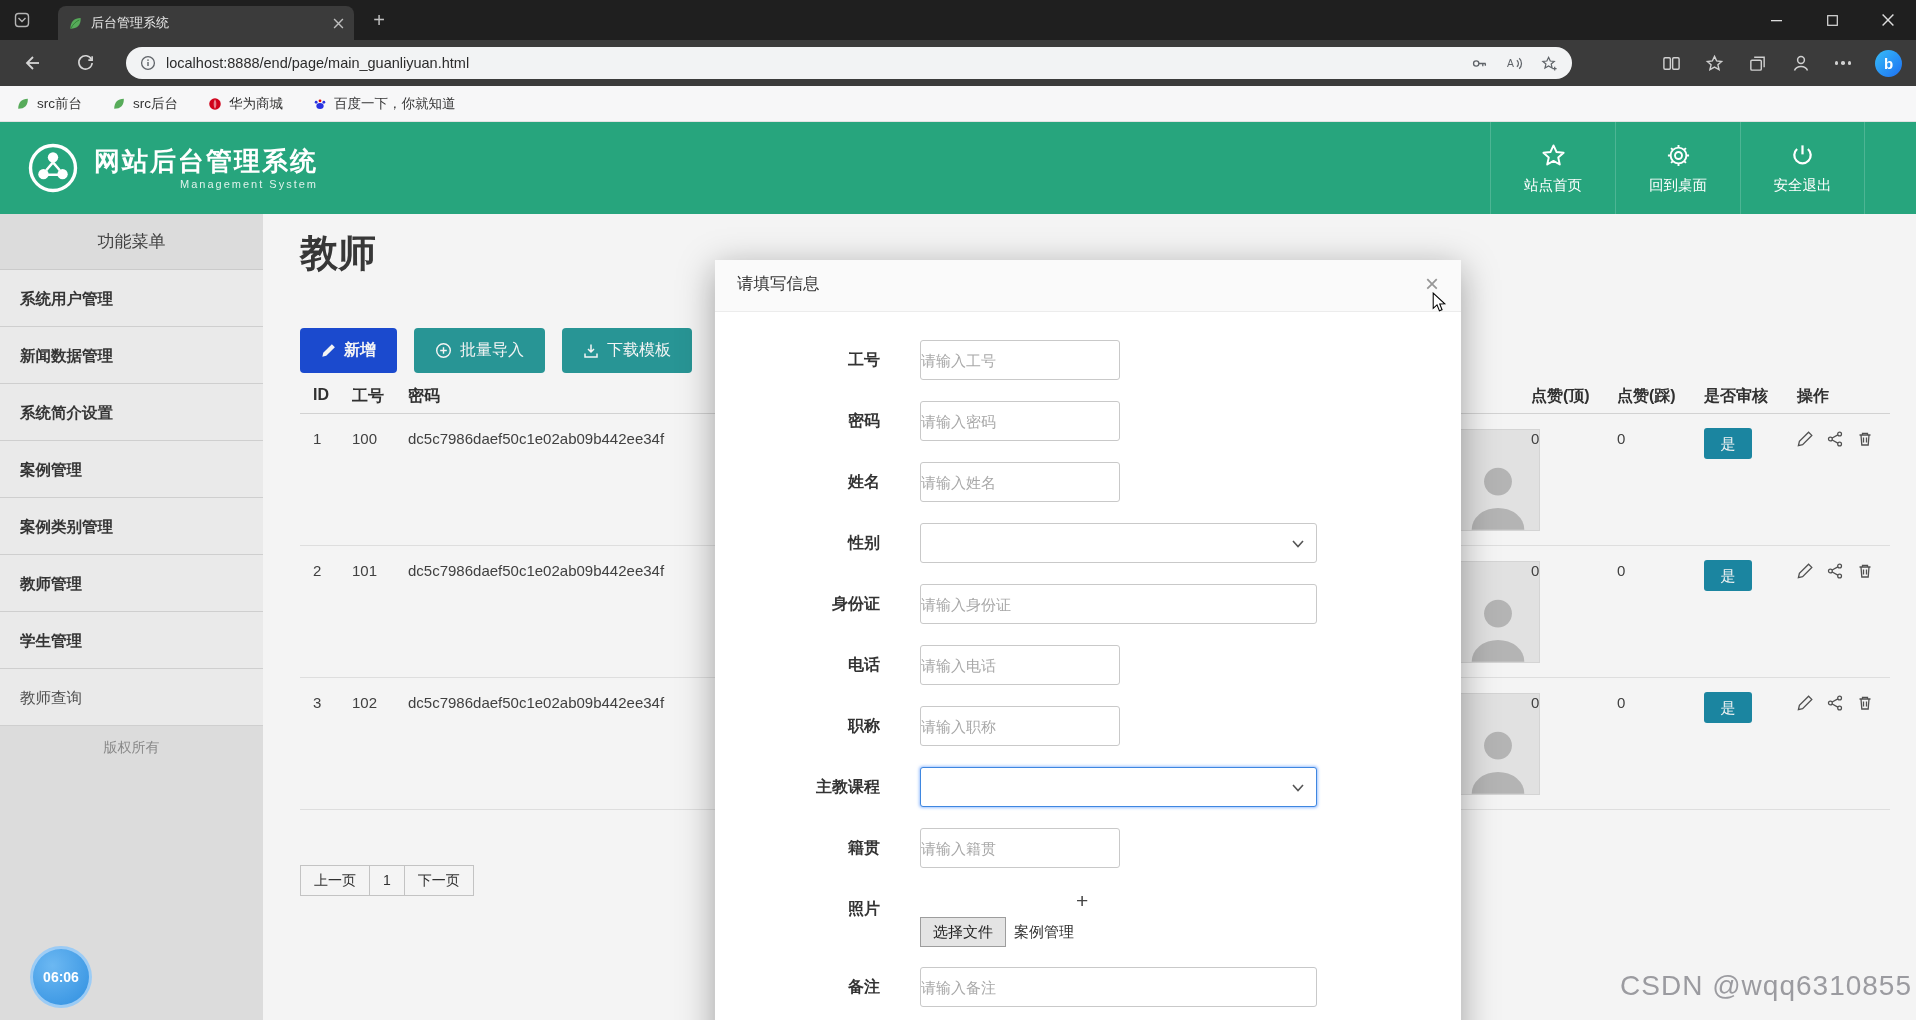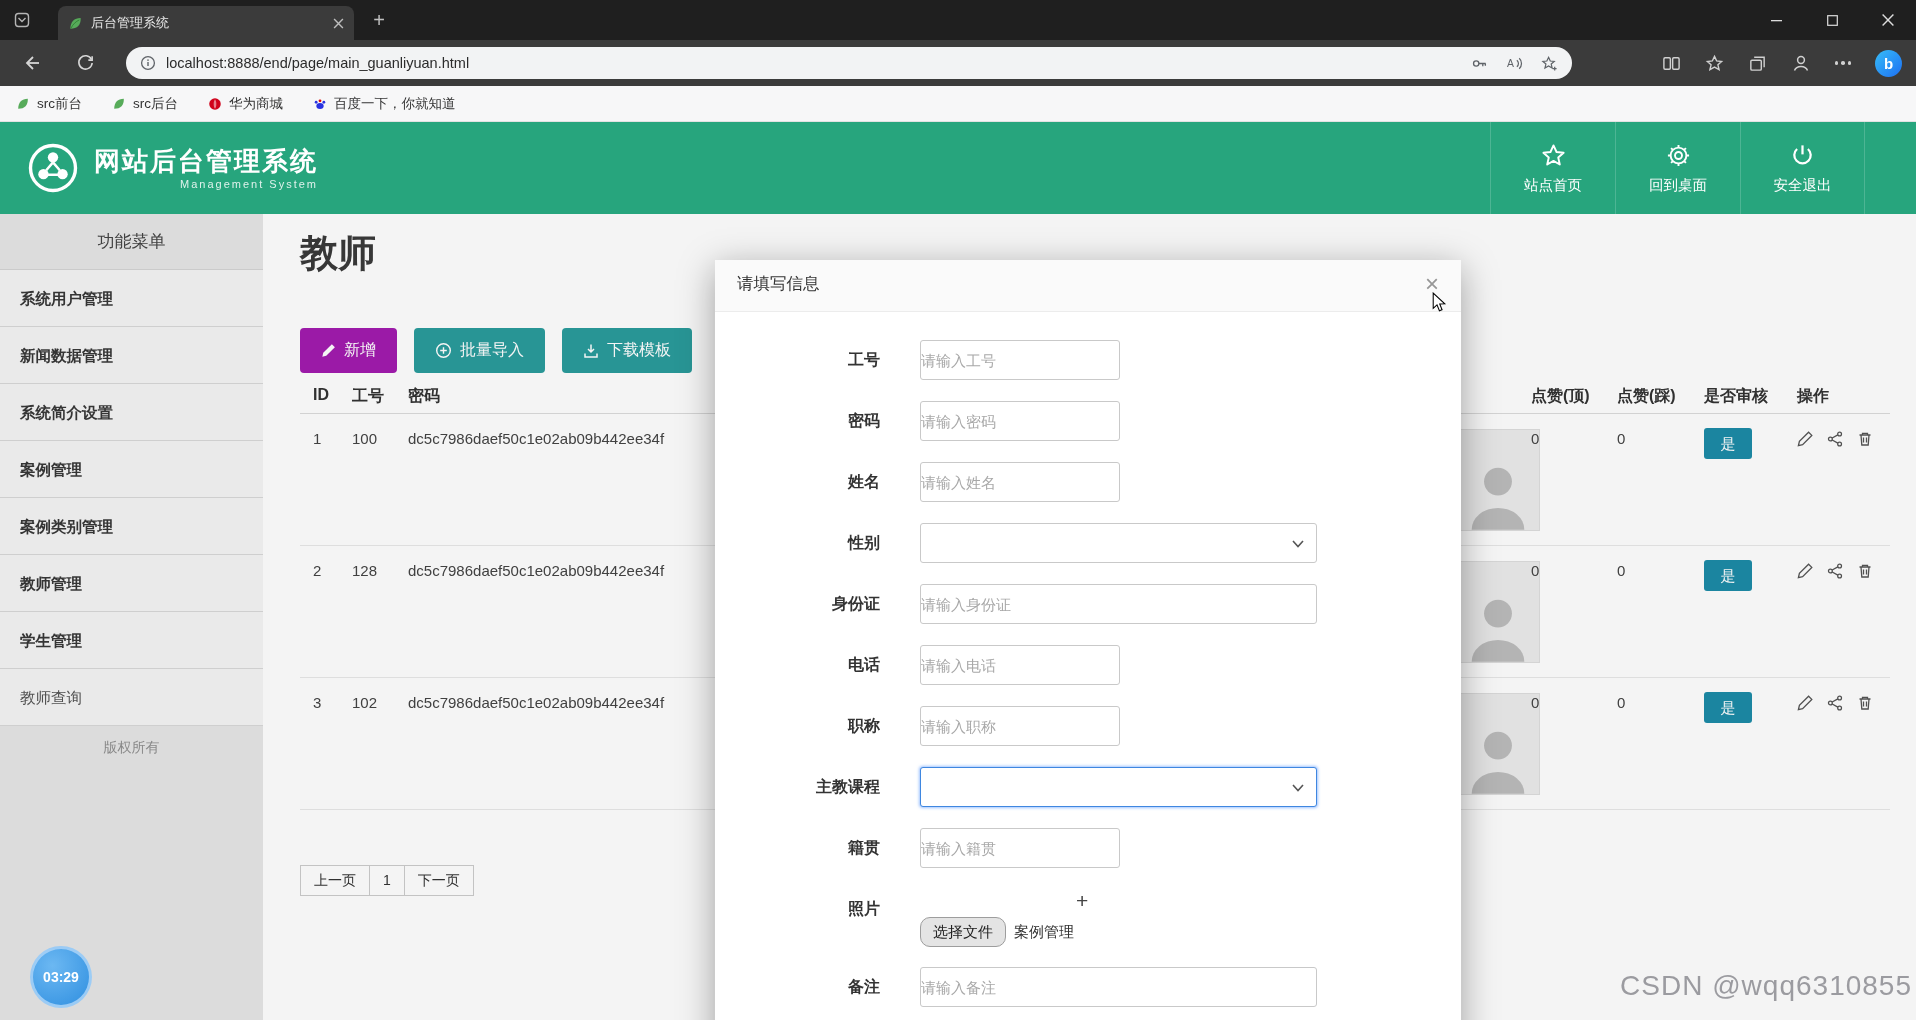--- a/index.html
+++ b/index.html
@@ -47,21 +47,21 @@
   .sidebar-title { height:56px; line-height:56px; text-align:center; font-size:17px; color:#444; border-bottom:1px solid #d5d5d5; }
   .menu-item { height:57px; line-height:57px; padding-left:20px; background:#f5f5f5; border-bottom:1px solid #d9d9d9; font-size:15.5px; font-weight:bold; color:#383838; cursor:pointer; }
   .menu-item.sub { font-weight:normal; color:#555; }
   .sidebar-footer { text-align:center; line-height:42px; color:#909090; font-size:14px; }
 
   
   .content { position:absolute; left:263px; top:214px; right:0; bottom:0; background:#fff; }
   .page-title { position:absolute; left:37px; top:14px; font-size:38px; font-weight:bold; color:#3a3a3a; }
   .btn-row { position:absolute; left:37px; top:114px; display:flex; gap:17px; }
   .btn { height:45px; border:none; border-radius:4px; color:#fff; font-size:16px; display:flex; align-items:center; gap:8px; padding:0 21px; cursor:pointer; }
-  .btn-orange { background:#a21caf; }
+  .btn-orange { background:#1d4ed8;font-weight:bold; }
   .btn-teal { background:#2a9c9c; }
 
   .tbl-header, .tbl-row { position:absolute; left:37px; width:1590px; font-size:15px; color:#444; }
   .tbl-header { top:164px; height:36px; border-bottom:1px solid #dcdcdc; font-weight:bold; font-size:16px; color:#333; }
   .tbl-header span { position:absolute; top:8px;text-align:right; }
   .tbl-row { height:132px; border-bottom:1px solid #e9e9e9; }
   .tbl-row > span { position:absolute; top:16px; white-space:nowrap; }
   .c-id { left:13px; } .c-job { left:52px; } .c-pass { left:108px; }
   .c-up { left:1231px; } .c-down { left:1317px; } .c-audit { left:1404px; } .c-ops { left:1497px; }
   .avatar { position:absolute; left:1155px; top:15px; width:85px; height:102px; background:#ececec; border:1px solid #dedede; display:flex; align-items:flex-end; justify-content:center; overflow:hidden; }
@@ -86,21 +86,21 @@
   .m-label { width:165px; text-align:right; font-weight:bold; font-size:16px; color:#333; line-height:40px; flex:none; }
   .m-input { margin-left:40px; width:200px; height:40px; border:1px solid #c9c9c9; border-radius:3px; padding:0 0; font-size:15px; color:#333; outline:none; }
   .m-input::placeholder { color:#a8a8a8; }
   .m-input.wide { width:397px; }
   .m-select { margin-left:40px; width:397px; height:40px; border:1px solid #c9c9c9; border-radius:3px; background:#fff; position:relative; cursor:pointer; }
   .m-select.focused { border:1px solid #3f87e0; box-shadow:0 0 3px 1px rgba(77,144,254,.55); }
   .m-select svg { position:absolute; right:12px; top:16px; }
   .photo-widget { margin-left:40px; position:relative; padding-top:28px; }
   .plus-sign { position:absolute; left:156px; top:0; font-size:21px; color:#444; cursor:pointer; }
   .file-line { display:flex; align-items:center; }
-  .file-btn { height:30px; padding:0 12px; background:#e4e4e4; border:1px solid #9d9d9d; border-radius:10px; font-size:15px; color:#222; cursor:pointer; }
+  .file-btn { height:30px; padding:0 12px; background:#e4e4e4; border:1px solid #9d9d9d; border-radius:0; font-size:15px; color:#222; cursor:pointer; }
   .file-status { margin-left:8px; font-size:15px; color:#333; }
 
   
   .cursor { position:absolute; left:1430px; top:292px; z-index:50; }
   .timer { position:absolute; left:30px; top:946px; width:62px; height:62px; border-radius:50%; background:radial-gradient(circle at 35% 30%, #6cb8f2, #2f8fe0); border:3px solid rgba(165,208,246,.9); color:#fff; font-size:14px; font-weight:bold; display:flex; align-items:center; justify-content:center; z-index:60; }
   .watermark { position:absolute; right:4px; top:970px; font-size:28px; color:rgba(142,142,148,.88); letter-spacing:1px; z-index:55; }
 
   svg { display:block; }
 </style>
 </head>
@@ -373,21 +373,21 @@
         <span class="op">
             <svg width="16" height="16" viewBox="0 0 16 16" fill="none" stroke="#555" stroke-width="1.3">
               <path d="M2.5 4 H13.5 M5.5 4 V2.3 H10.5 V4 M4 4 L4.8 14 H11.2 L12 4 M6.5 6.5 V11.5 M9.5 6.5 V11.5"></path>
             </svg>
           </span>
       </div>
     </div>
 
     <div class="tbl-row" style="top:332px">
       <span class="c-id">2</span>
-      <span class="c-job">128</span>
+      <span class="c-job">101</span>
       <span class="c-pass">dc5c7986daef50c1e02ab09b442ee34f</span>
       <div class="avatar">
         <svg width="62" height="72" viewBox="0 0 40 46">
             <circle cx="20" cy="15" r="9" fill="#bdbdbd"></circle>
             <path d="M3 46 a17 14 0 0 1 34 0 Z" fill="#bdbdbd"></path>
           </svg>
       </div>
       <span class="c-up">0</span>
       <span class="c-down">0</span>
       <div class="badge">是</div>
@@ -535,17 +535,17 @@
 
     </div>
   </div>
 
   <div class="cursor">
     <svg width="18" height="20" viewBox="0 0 13 19">
         <path d="M1 1 L1 15.5 L4.6 12.2 L6.9 17.8 L9.4 16.8 L7.2 11.4 L12 11.2 Z" fill="#fff" stroke="#000" stroke-width="1"></path>
       </svg>
   </div>
 
-  <div class="timer">03:29</div>
+  <div class="timer">06:06</div>
 
   <div class="watermark">CSDN @wqq6310855</div>
 
 </div>
 
 </body></html>

